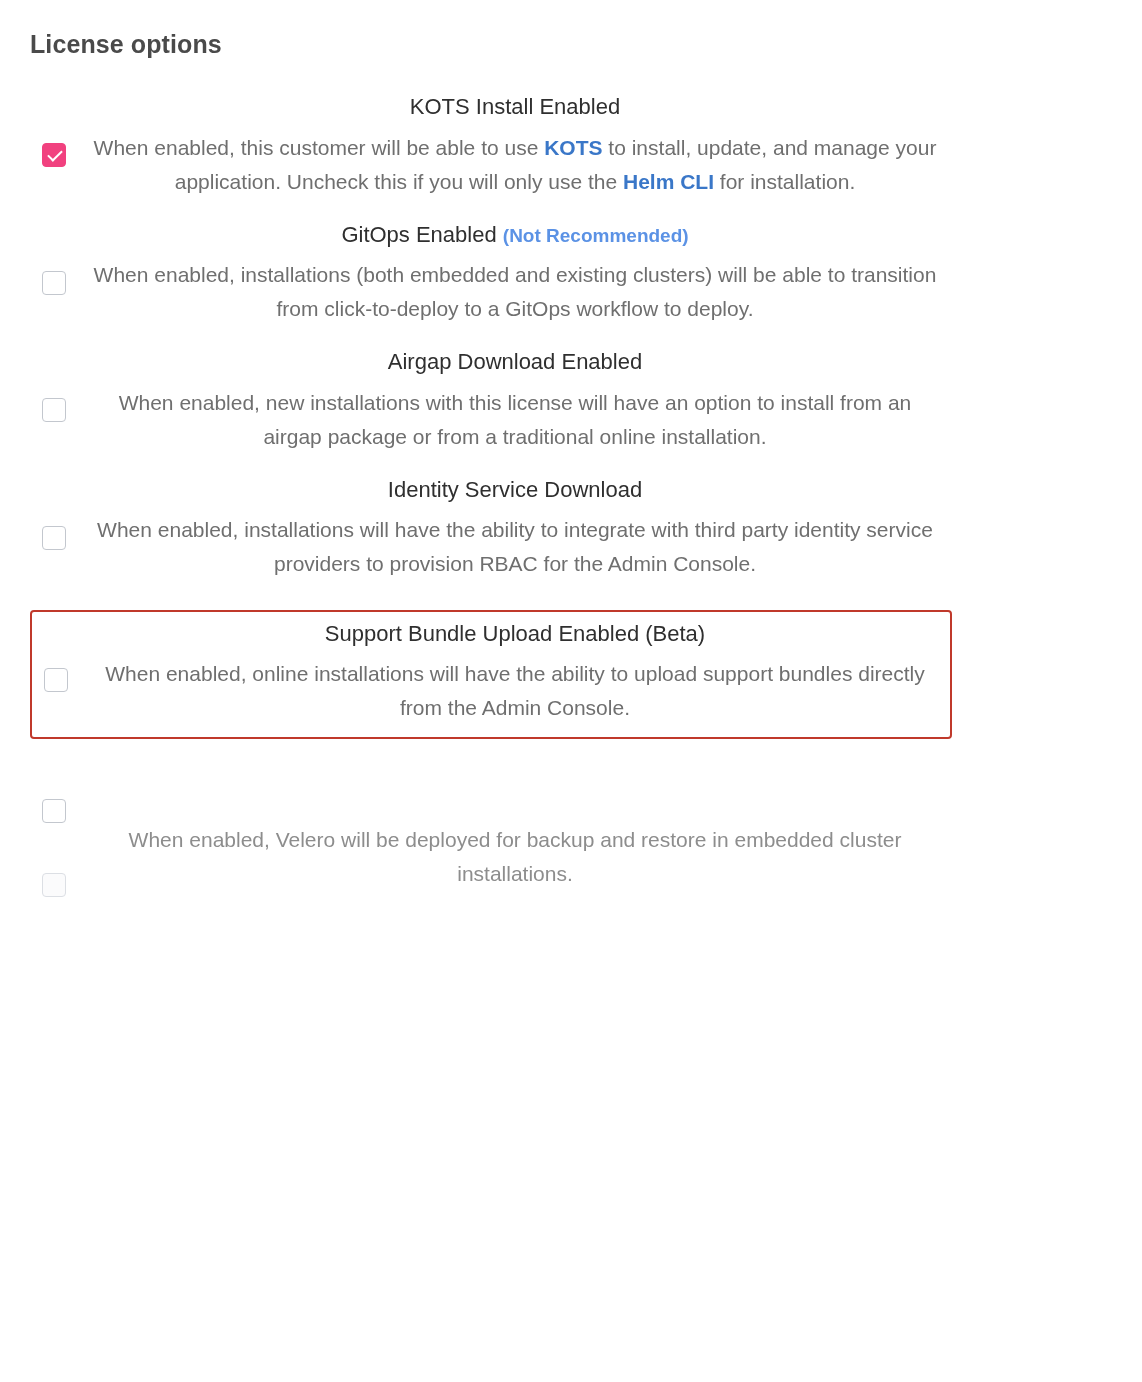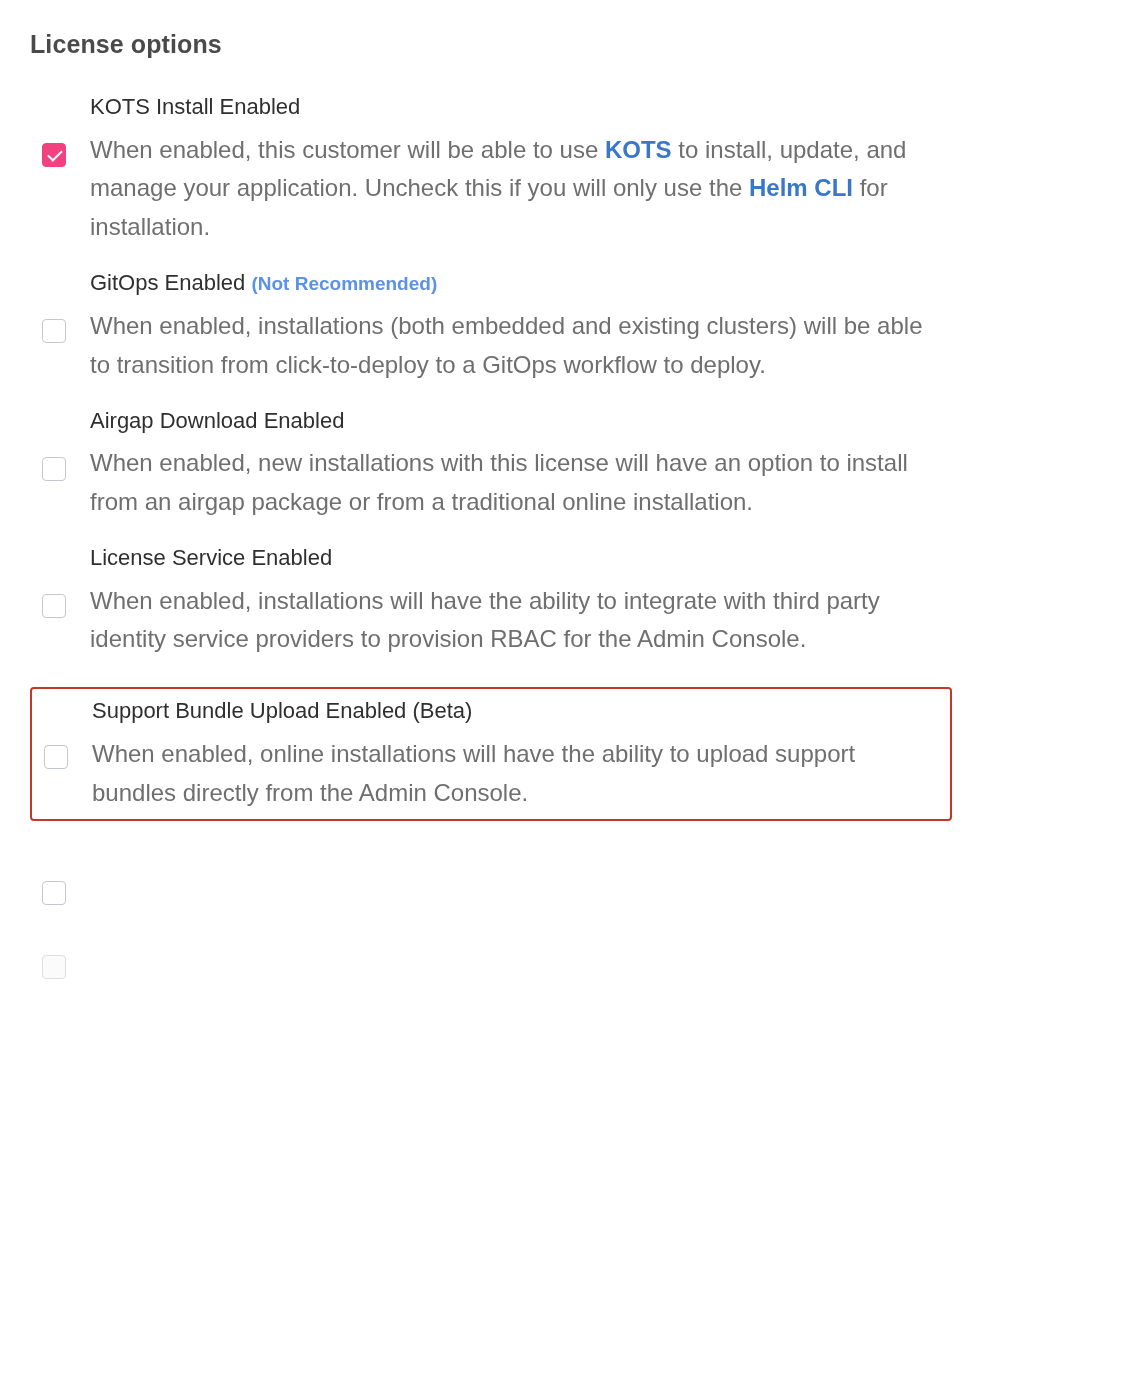--- a/index.html
+++ b/index.html
@@ -30,26 +30,27 @@
   }
   .options {
     display: block;
   }
   .option-row {
     position: relative;
     display: flex;
     align-items: flex-start;
     padding: 0 12px 0 12px;
     margin-bottom: 0;
+    text-align: center;
   }
   .option-row.highlight {
     border: 2px solid #c0392b;
     border-radius: 4px;
     padding-top: 8px;
-    padding-bottom: 4px;
+    padding-bottom: 10px;
     margin-top: 6px;
     margin-bottom: 10px;
   }
   .checkbox-cell {
     width: 48px;
     flex: 0 0 48px;
     display: flex;
     justify-content: flex-start;
     padding-top: 50px;
   }
@@ -100,21 +101,21 @@
   }
   .option-title .note {
     color: #5b92e5;
     font-size: 19px;
     font-weight: bold;
   }
   .option-title.disabled {
     color: #a8a8a8;
   }
   .option-desc {
-    font-size: 24px;
+    font-size: 21px;
     line-height: 1.62;
     color: #6f6f6f;
     margin: 0 0 22px 0;
     max-width: 1040px;
   }
   .option-row.highlight .option-desc {
     margin-bottom: 2px;
   }
   .option-desc a,
   .option-desc .link {
@@ -163,21 +164,21 @@
         <div class="option-body">
           <div class="option-title"><span>Airgap Download Enabled</span></div>
           <div class="option-desc"><span>When enabled, new installations with this license will have an option to install from an airgap package or from a traditional online installation.</span></div>
         </div>
       </div>
       <div class="option-row">
         <div class="checkbox-cell">
           <span class="cb"></span>
         </div>
         <div class="option-body">
-          <div class="option-title"><span>License Service Enabled</span></div>
+          <div class="option-title"><span>Identity Service Download</span></div>
           <div class="option-desc"><span>When enabled, installations will have the ability to integrate with third party identity service providers to provision RBAC for the Admin Console.</span></div>
         </div>
       </div>
       <div class="option-row highlight">
         <div class="checkbox-cell">
           <span class="cb"></span>
         </div>
         <div class="option-body">
           <div class="option-title"><span>Support Bundle Upload Enabled (Beta)</span></div>
           <div class="option-desc"><span>When enabled, online installations will have the ability to upload support bundles directly from the Admin Console.</span></div>
@@ -188,16 +189,17 @@
           <span class="cb"></span>
         </div>
         <div class="option-body">
         </div>
       </div>
       <div class="option-row">
         <div class="checkbox-cell">
           <span class="cb disabled"></span>
         </div>
         <div class="option-body">
+          <div class="option-desc disabled"><span>When enabled, Velero will be deployed for backup and restore in embedded cluster installations.</span></div>
         </div>
       </div>
     </div>
 </div>
 
 </body></html>

